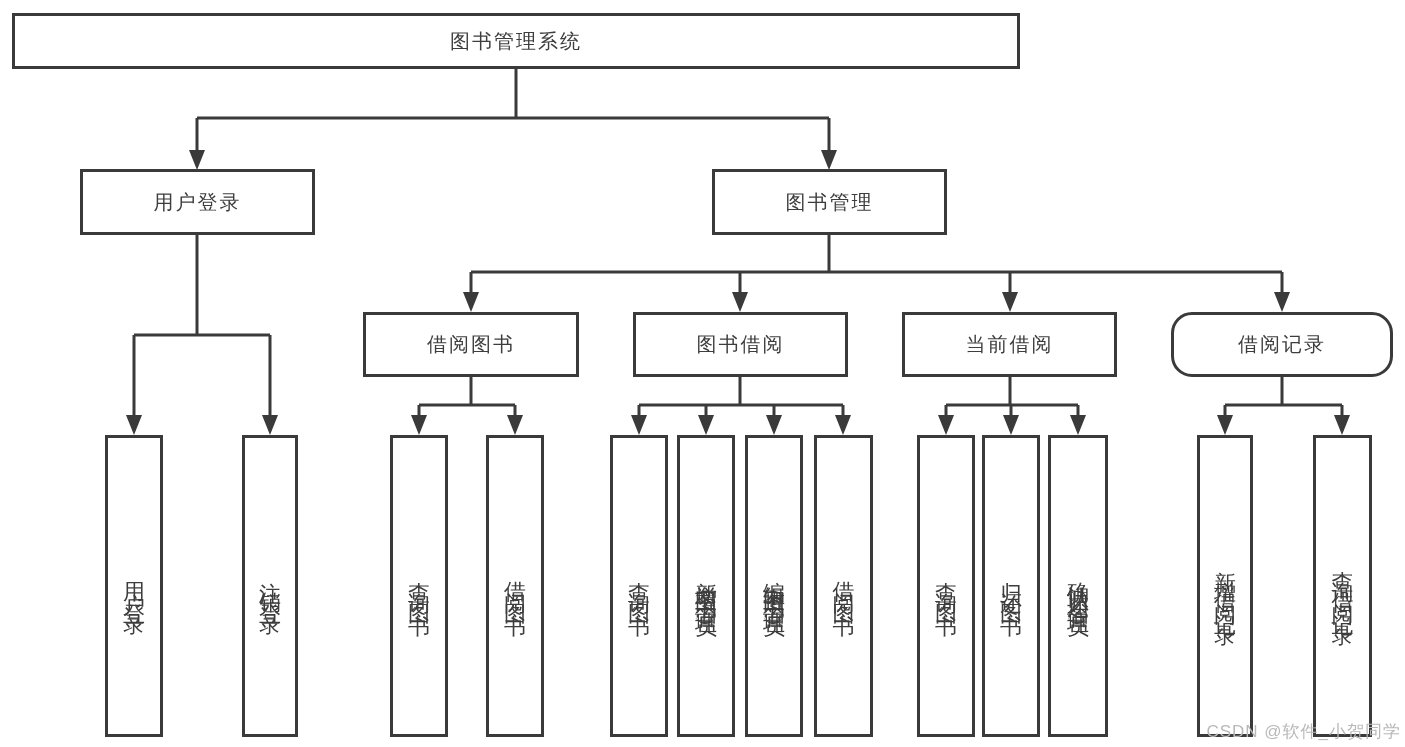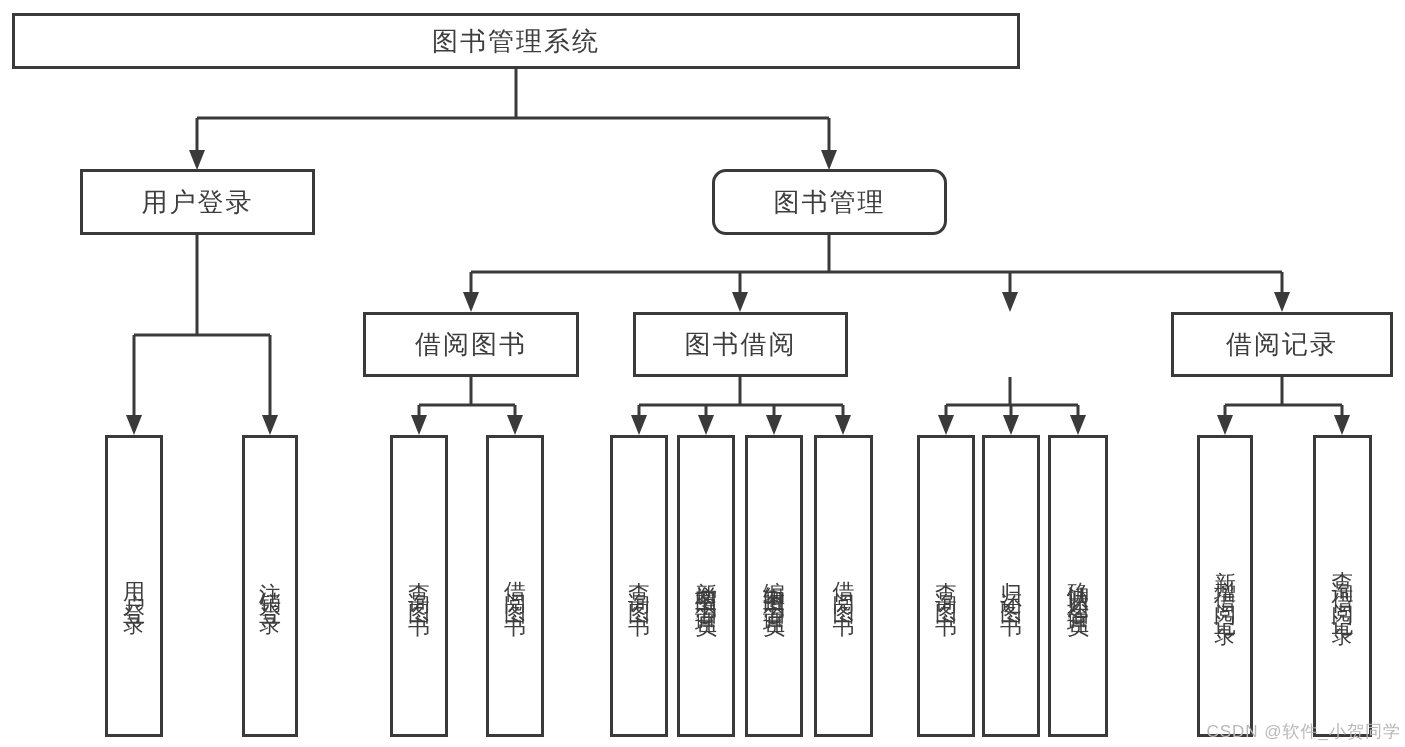--- a/index.html
+++ b/index.html
@@ -27,43 +27,43 @@
     position: absolute;
     box-sizing: border-box;
     background: #ffffff;
     border: 3px solid var(--border, #3a3a3a);
     display: flex;
     align-items: center;
     justify-content: center;
     color: var(--text, #3d3d3d);
   }
   .h-label {
-    font-size: 26px;
+    font-size: 20px;
     letter-spacing: 2px;
     white-space: nowrap;
   }
   .v-label {
     writing-mode: vertical-rl;
     text-orientation: mixed;
     font-size: 22px;
     letter-spacing: 11px;
     line-height: 1;
     white-space: nowrap;
   }
   .dense .v-label {
     letter-spacing: 5px;
   }
   
   .n-root            { left: 12px;   top: 13px;  width: 1008px; height: 56px; }
   .n-user-login      { left: 80px;   top: 169px; width: 235px;  height: 66px; }
-  .n-book-mgmt       { left: 712px;  top: 169px; width: 235px;  height: 66px; border-radius: 14px; }
+  .n-book-mgmt       { left: 712px;  top: 169px; width: 235px;  height: 66px; }
   .n-new-book        { left: 363px;  top: 312px; width: 216px;  height: 65px; }
   .n-book-borrow     { left: 633px;  top: 312px; width: 215px;  height: 65px; }
   .n-current-borrow  { left: 902px;  top: 312px; width: 215px;  height: 65px; }
-  .n-borrow-records  { left: 1171px; top: 312px; width: 222px;  height: 65px; }
+  .n-borrow-records  { left: 1171px; top: 312px; width: 222px;  height: 65px; border-radius: 21px; }
   .leaf { top: 435px; height: 302px; width: 58px; }
   .l-u1 { left: 105px; }
   .l-u2 { left: 242px; width: 56px; }
   .l-n1 { left: 390px; }
   .l-n2 { left: 486px; }
   .l-b1 { left: 610px; }
   .l-b2 { left: 677px; }
   .l-b3 { left: 745px; }
   .l-b4 { left: 814px; width: 59px; }
   .l-c1 { left: 917px; }
@@ -126,20 +126,23 @@
   <div class="box n-book-mgmt">
     <span class="h-label">图书管理</span>
   </div>
 
   <div class="box n-new-book">
     <span class="h-label">借阅图书</span>
   </div>
   <div class="box n-book-borrow">
     <span class="h-label">图书借阅</span>
   </div>
+  <div class="box n-current-borrow">
+    <span class="h-label">当前借阅</span>
+  </div>
   <div class="box n-borrow-records">
     <span class="h-label">借阅记录</span>
   </div>
 
   <div class="box leaf l-u1">
     <span class="v-label">用户登录</span>
   </div>
   <div class="box leaf l-u2">
     <span class="v-label">注销登录</span>
   </div>

